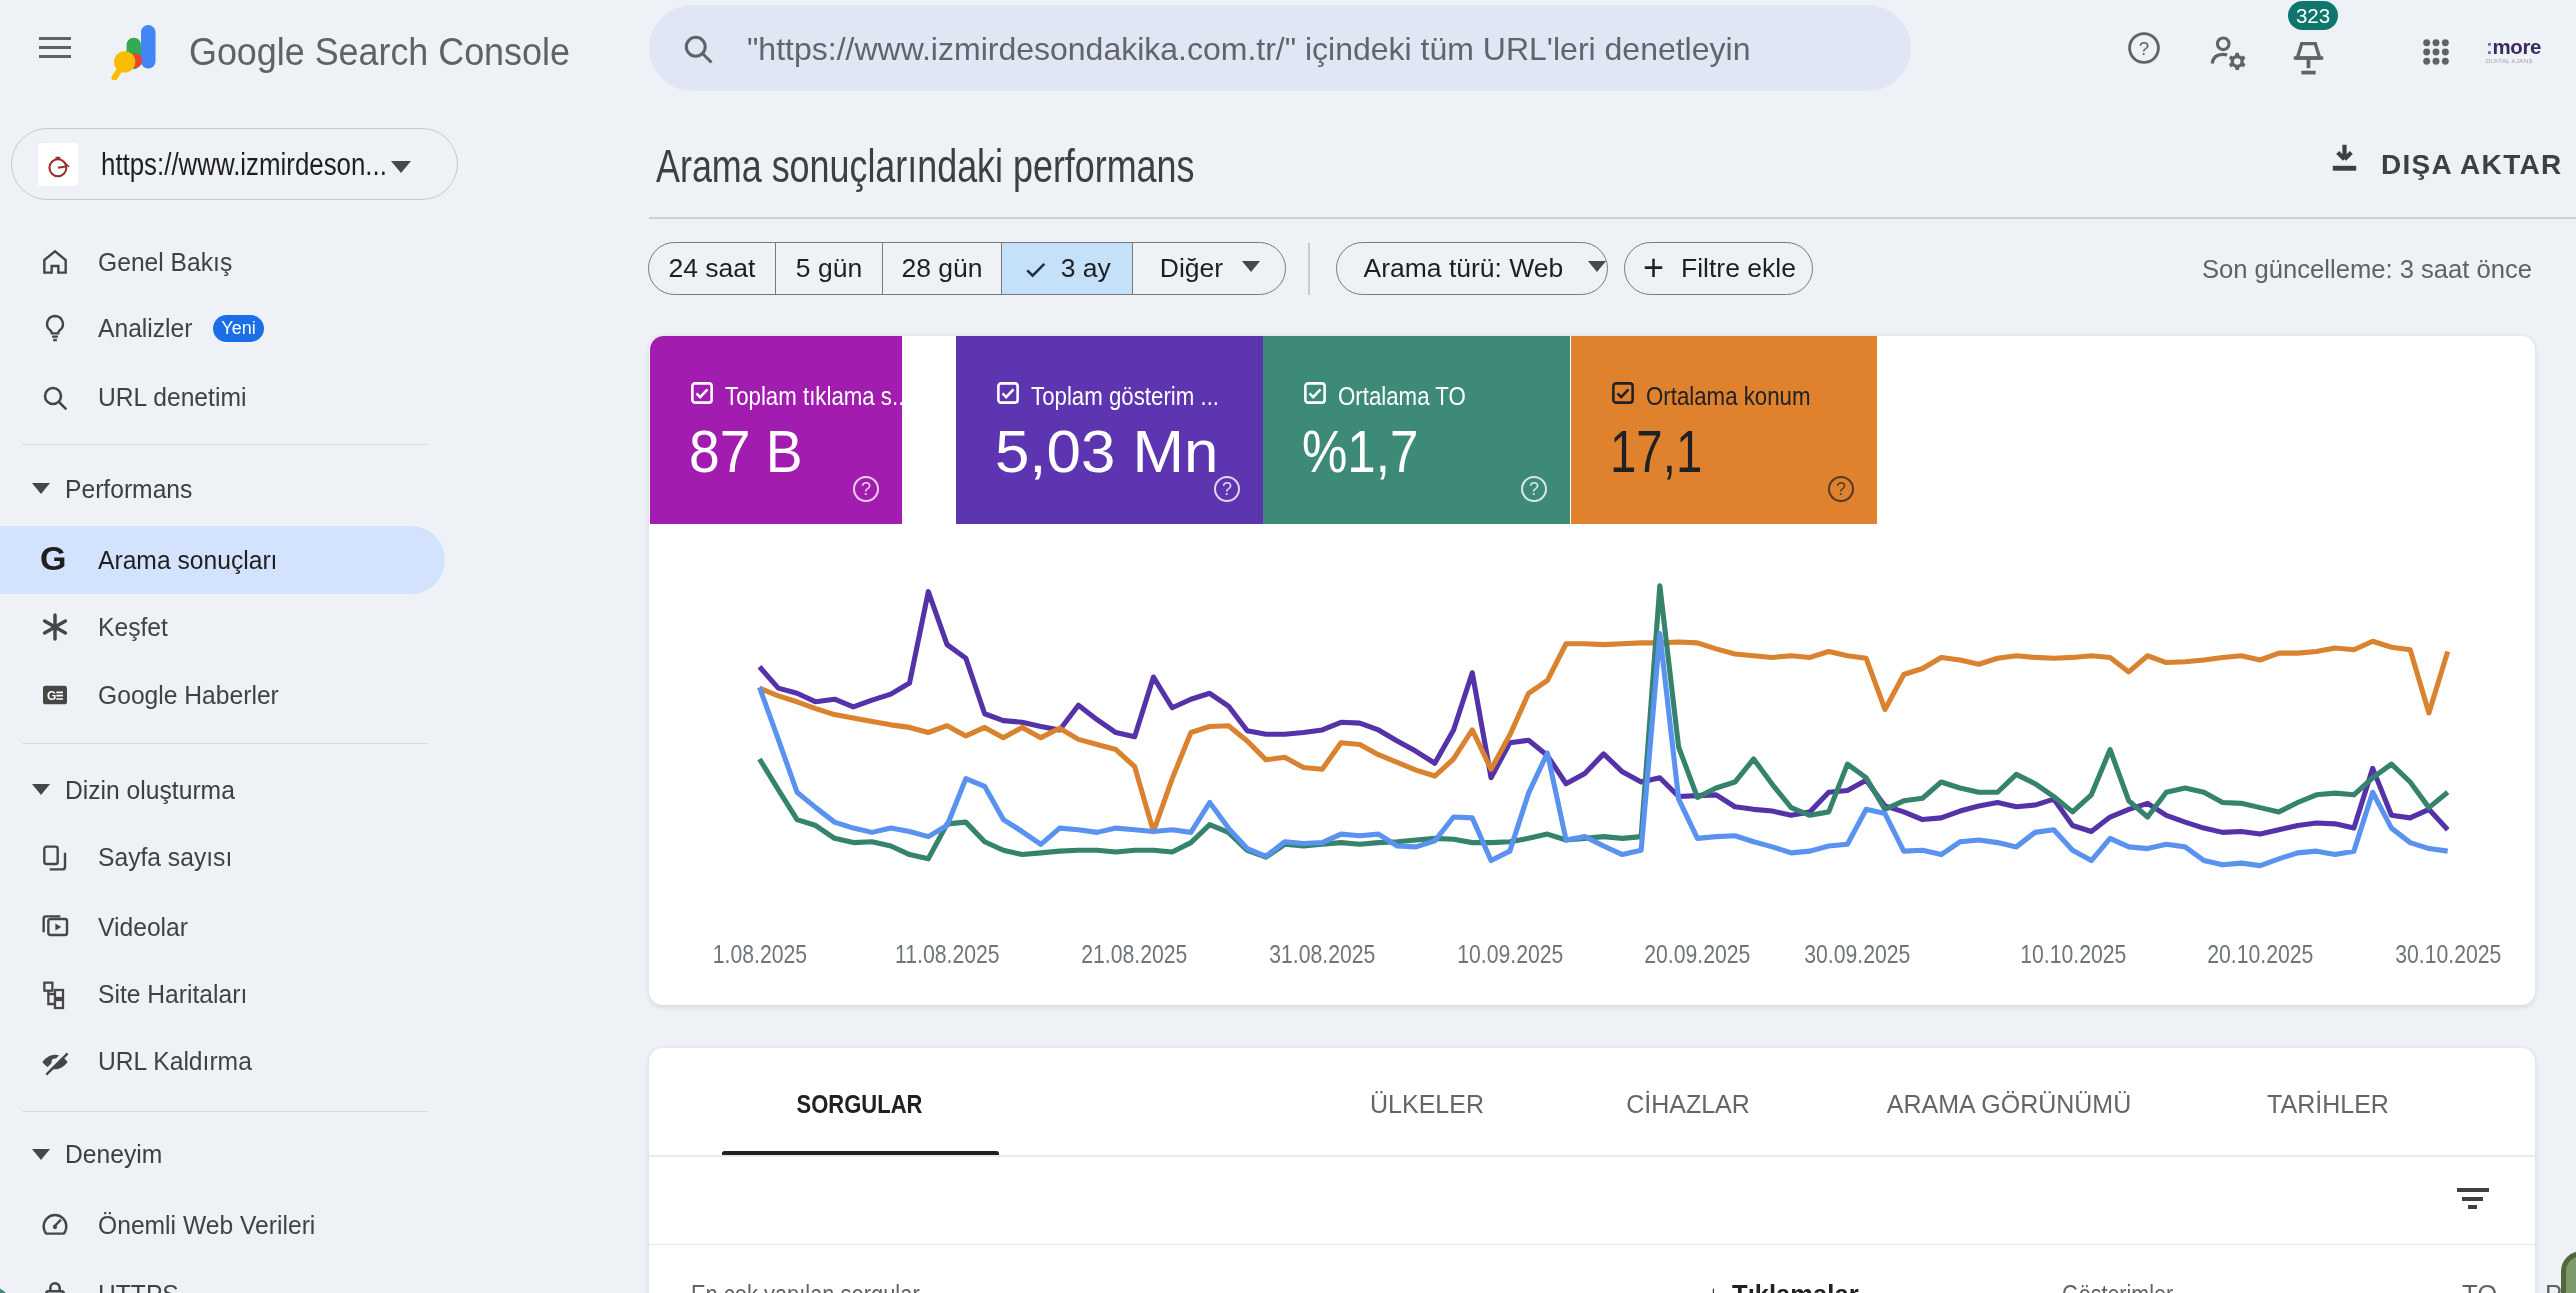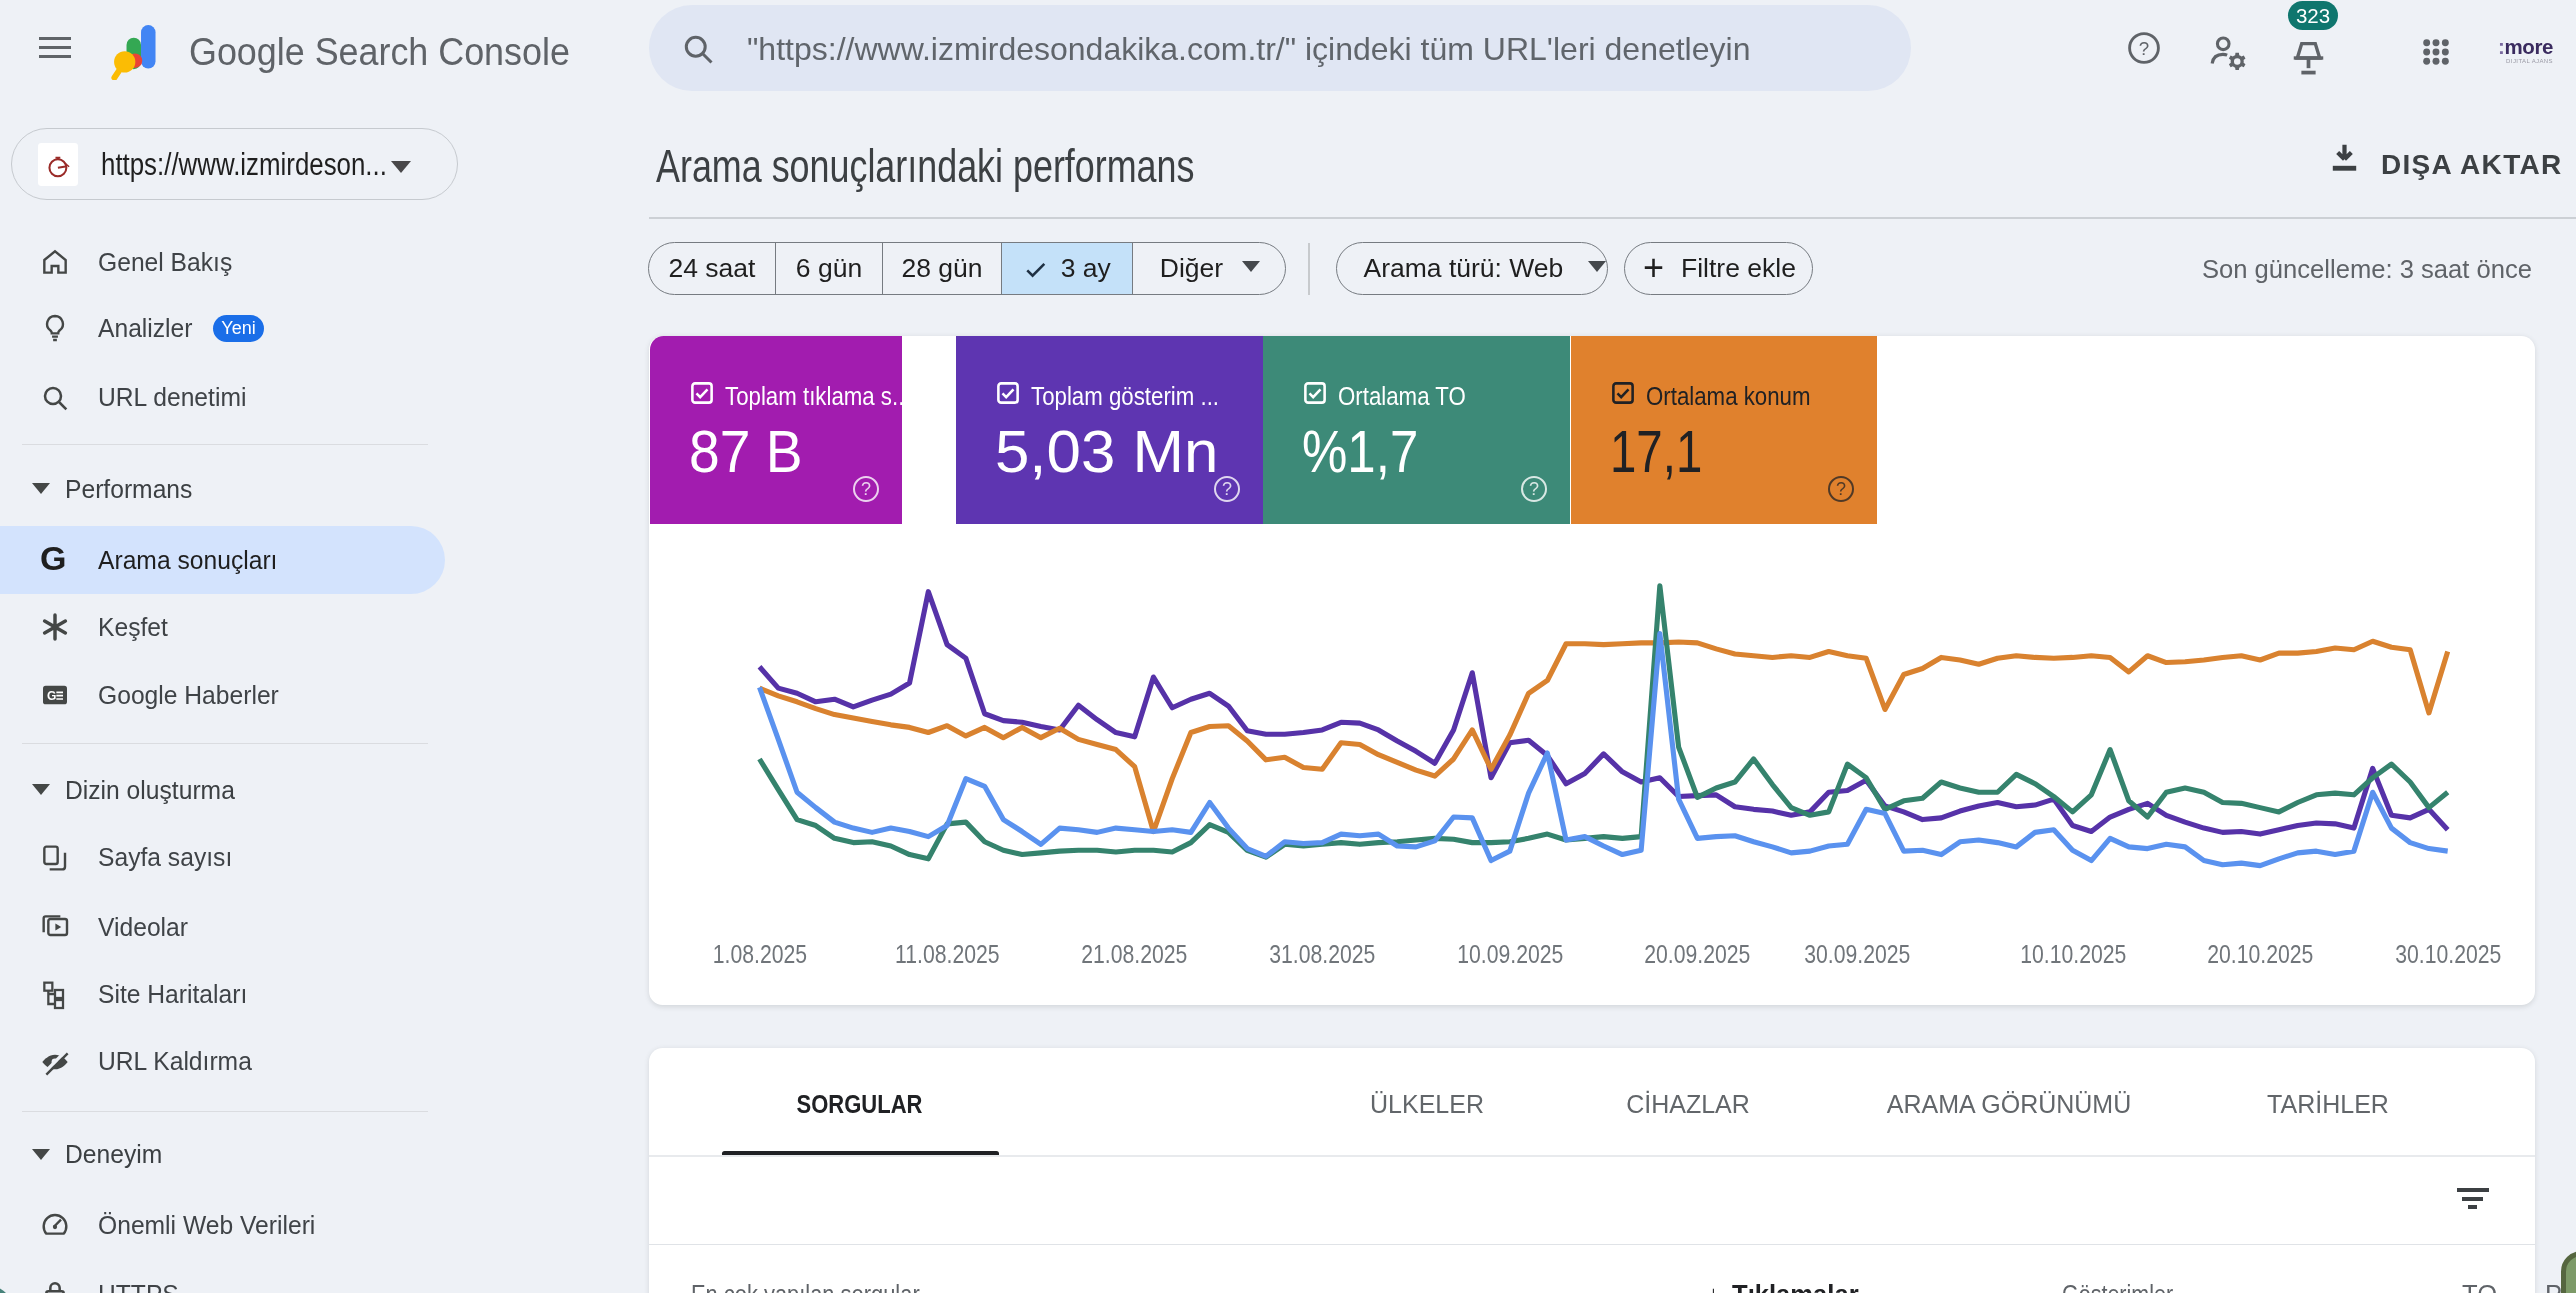--- a/index.html
+++ b/index.html
@@ -48,21 +48,21 @@
         <circle cx="12" cy="5" r="2.6"></circle>
         <circle cx="19" cy="5" r="2.6"></circle>
         <circle cx="5" cy="12" r="2.6"></circle>
         <circle cx="12" cy="12" r="2.6"></circle>
         <circle cx="19" cy="12" r="2.6"></circle>
         <circle cx="5" cy="19" r="2.6"></circle>
         <circle cx="12" cy="19" r="2.6"></circle>
         <circle cx="19" cy="19" r="2.6"></circle>
       </g>
     </svg>
-    <div style="position:absolute;left:2486px;top:36px;width:67px;text-align:right">
+    <div style="position:absolute;left:2486px;top:36px;width:67px;text-align:left">
       <div style="font-size:20.5px;font-weight:bold;color:#3a2b5f;letter-spacing:-0.4px;line-height:22px"><span style="color:#7a6aa0">:</span>more</div>
       <div style="font-size:6px;color:#9a9aa5;letter-spacing:0.4px">DIJITAL AJANS</div>
     </div>
 <div style="position:absolute;left:11px;top:128px;width:447px;height:72px;border:1.7px solid #c6cacf;border-radius:37px;box-sizing:border-box"></div>
     <div style="position:absolute;left:38px;top:143px;width:40px;height:43px;background:#fff;border-radius:3.4px"></div>
     <svg style="position:absolute;left:44px;top:152px" width="29" height="29" viewBox="0 0 24 24">
       <circle cx="11.5" cy="13" r="7" fill="none" stroke="#9a2b28" stroke-width="1.7"></circle>
       <path d="M9.5 4.8h4M11.5 4.8v1.4" stroke="#9a2b28" stroke-width="1.7"></path>
       <path d="M11.5 13l7.5-1.3" stroke="#9a2b28" stroke-width="1.7"></path>
       <path d="M17.2 9.2l3.6 3" stroke="#9a2b28" stroke-width="1.3"></path>
@@ -148,21 +148,21 @@
     <div style="position:absolute;left:649px;top:217px;width:1927px;height:1.7px;background:#ccd0d5"></div>
     <svg style="position:absolute;left:2325px;top:139px" width="39" height="39" viewBox="0 0 24 24">
       <g fill="#3c4043">
         <path d="M12 3.5v9m0 0 4.2-4.2m-4.2 4.2L7.8 8.3" stroke="#3c4043" stroke-width="2.6" fill="none"></path>
         <rect x="4.8" y="16.5" width="14.4" height="3"></rect>
       </g>
     </svg>
     <div style="position:absolute;left:2381px;top:149px;font-size:28px;font-weight:bold;color:#3c4043;letter-spacing:1.3px;white-space:nowrap">DIŞA AKTAR</div>
 <div style="position:absolute;left:648px;top:242px;width:638px;height:53px;border:1.7px solid #767b81;border-radius:27px;overflow:hidden;box-sizing:border-box">
       <div style="position:absolute;left:0px;top:0;width:126px;height:100%;box-sizing:border-box;text-align:center;font-size:26.5px;color:#1f1f1f;line-height:50px;white-space:nowrap">24 saat</div>
-      <div style="position:absolute;left:126px;top:0;width:107px;height:100%;border-left:1.7px solid #767b81;box-sizing:border-box;text-align:center;font-size:26.5px;color:#1f1f1f;line-height:50px;white-space:nowrap">6 gün</div>
+      <div style="position:absolute;left:126px;top:0;width:107px;height:100%;border-left:1.7px solid #767b81;box-sizing:border-box;text-align:center;font-size:26.5px;color:#1f1f1f;line-height:50px;white-space:nowrap">5 gün</div>
       <div style="position:absolute;left:233px;top:0;width:119px;height:100%;border-left:1.7px solid #767b81;box-sizing:border-box;text-align:center;font-size:26.5px;color:#1f1f1f;line-height:50px;white-space:nowrap">28 gün</div>
       <div style="position:absolute;left:352px;top:0;width:131px;height:100%;background:#c4e1f9;border-left:1.7px solid #767b81;box-sizing:border-box;text-align:center;font-size:26.5px;color:#1f1f1f;line-height:50px;white-space:nowrap"><svg width="25.6" height="25.6" viewBox="0 0 24 24" style="vertical-align:-5.1px;margin-right:12px">
           <path d="M4 12.5l5 5L20 6.5" fill="none" stroke="#1f3043" stroke-width="2.4"></path>
         </svg>3 ay</div>
       <div style="position:absolute;left:483px;top:0;width:155px;height:100%;border-left:1.7px solid #767b81;box-sizing:border-box;text-align:center;font-size:26.5px;color:#1f1f1f;line-height:50px;white-space:nowrap">Diğer<span style="display:inline-block;margin-left:19px;vertical-align:5.1px;width:0;height:0;border-left:9.4px solid transparent;border-right:9.4px solid transparent;border-top:11px solid #45494d"></span></div>
     </div>
 <div style="position:absolute;left:1308px;top:243px;width:1.7px;height:52px;background:#c7cacd"></div>
 <div style="position:absolute;left:1336px;top:242px;width:272px;height:53px;border:1.7px solid #767b81;border-radius:27px;box-sizing:border-box;font-size:26.5px;color:#1f1f1f;line-height:50px;padding-left:26.5px;white-space:nowrap">Arama türü: Web<span style="display:inline-block;margin-left:25px;vertical-align:5.1px;width:0;height:0;border-left:9.4px solid transparent;border-right:9.4px solid transparent;border-top:11px solid #45494d"></span></div>
 <div style="position:absolute;left:1624px;top:242px;width:189px;height:53px;border:1.7px solid #767b81;border-radius:27px;box-sizing:border-box;font-size:26.5px;color:#1f1f1f;line-height:50px;padding-left:18px;white-space:nowrap"><span style="font-size:36px;vertical-align:-3.4px;font-weight:300">+</span><span style="margin-left:17px">Filtre ekle</span></div>
 <div style="position:absolute;left:2105px;top:255px;width:427px;text-align:right;font-size:25.6px;color:#5f6368;white-space:nowrap">Son güncelleme: 3 saat önce</div>

